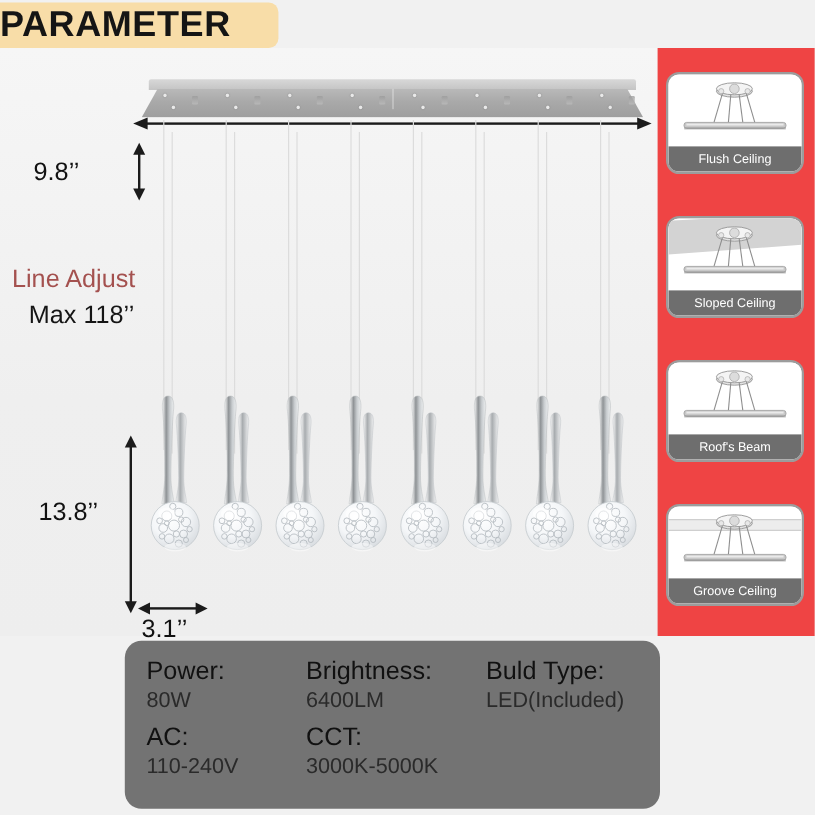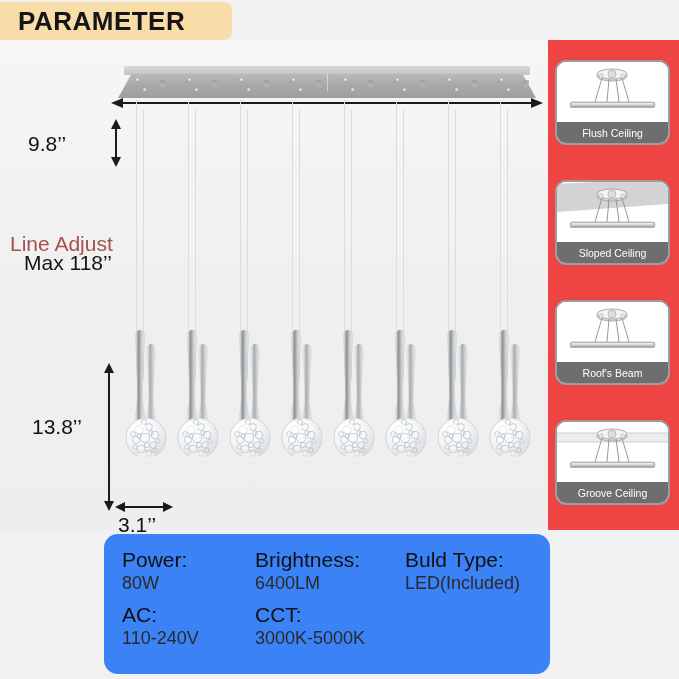--- a/index.html
+++ b/index.html
@@ -12,22 +12,22 @@
   #stage{position:relative;width:679px;height:679px;background:#f1f1f1;}
 
   
   .banner{
     position:absolute;left:0;top:2px;width:232px;height:38px;
     background:#f8dda8;
     border-radius:0 8px 8px 0;
     display:flex;align-items:center;
   }
   .banner-text{
-    font-size:26px;font-weight:bold;color:#151515;
-    letter-spacing:0.5px;padding-left:18px;
+    font-size:30px;font-weight:bold;color:#151515;
+    letter-spacing:0.5px;
   }
 
   
   .diagram{
     position:absolute;left:0;top:40px;width:548px;height:490px;
     background:linear-gradient(180deg,#f6f6f6 0%,#efefef 60%,#eeeeee 100%);
   }
 
   
   .canopy-wrap{position:absolute;left:118px;top:26px;width:418px;height:40px;}
@@ -69,21 +69,21 @@
 
   
   .dim98-label{position:absolute;left:28px;top:92px;font-size:21px;color:#111;}
   .dim98-arrow{position:absolute;left:115px;top:88px;width:2px;height:30px;background:#1b1b1b;}
   .ar-up,.ar-dn{position:absolute;left:-4px;width:0;height:0;
     border-left:5px solid transparent;border-right:5px solid transparent;}
   .ar-up{top:-9px;border-bottom:10px solid #1b1b1b;}
   .ar-dn{bottom:-9px;border-top:10px solid #1b1b1b;}
 
   
-  .line-adjust{position:absolute;left:10px;top:192px;font-size:21px;color:#a4514f;}
+  .line-adjust{position:absolute;left:10px;top:181px;font-size:21px;color:#a4514f;}
   .line-max{position:absolute;left:24px;top:211px;font-size:21px;color:#151515;}
 
   
   .dim138-arrow{position:absolute;left:108px;top:332px;width:2px;height:130px;background:#1b1b1b;}
   .dim138-label{position:absolute;left:32px;top:375px;font-size:21px;color:#111;}
 
   
   .dim31-line{position:absolute;left:124px;top:466px;width:40px;height:2px;background:#1b1b1b;}
   .a31l,.a31r{position:absolute;top:-4px;width:0;height:0;
     border-top:5px solid transparent;border-bottom:5px solid transparent;}
@@ -111,21 +111,21 @@
   .panel-art{position:absolute;left:0;top:0;width:100%;height:60px;background:#fff;}
   .panel-label{
     position:absolute;left:0;bottom:0;width:100%;height:21px;
     background:#6e6e6e;color:#fff;font-size:10.5px;
     display:flex;align-items:center;justify-content:center;
   }
 
   
   .specbox{
     position:absolute;left:104px;top:534px;width:446px;height:140px;
-    background:#3b82f6;border-radius:14px;
+    background:#737373;border-radius:14px;
   }
   .spec-grid{
     position:absolute;left:18px;top:10px;width:420px;
     display:grid;grid-template-columns:133px 150px 1fr;
     row-gap:4px;
   }
   .spec-cell{padding-top:4px;}
   .spec-key{font-size:21px;color:#111;line-height:1.15;}
   .spec-val{font-size:18px;color:#2a2a2a;line-height:1.25;}
 </style>

